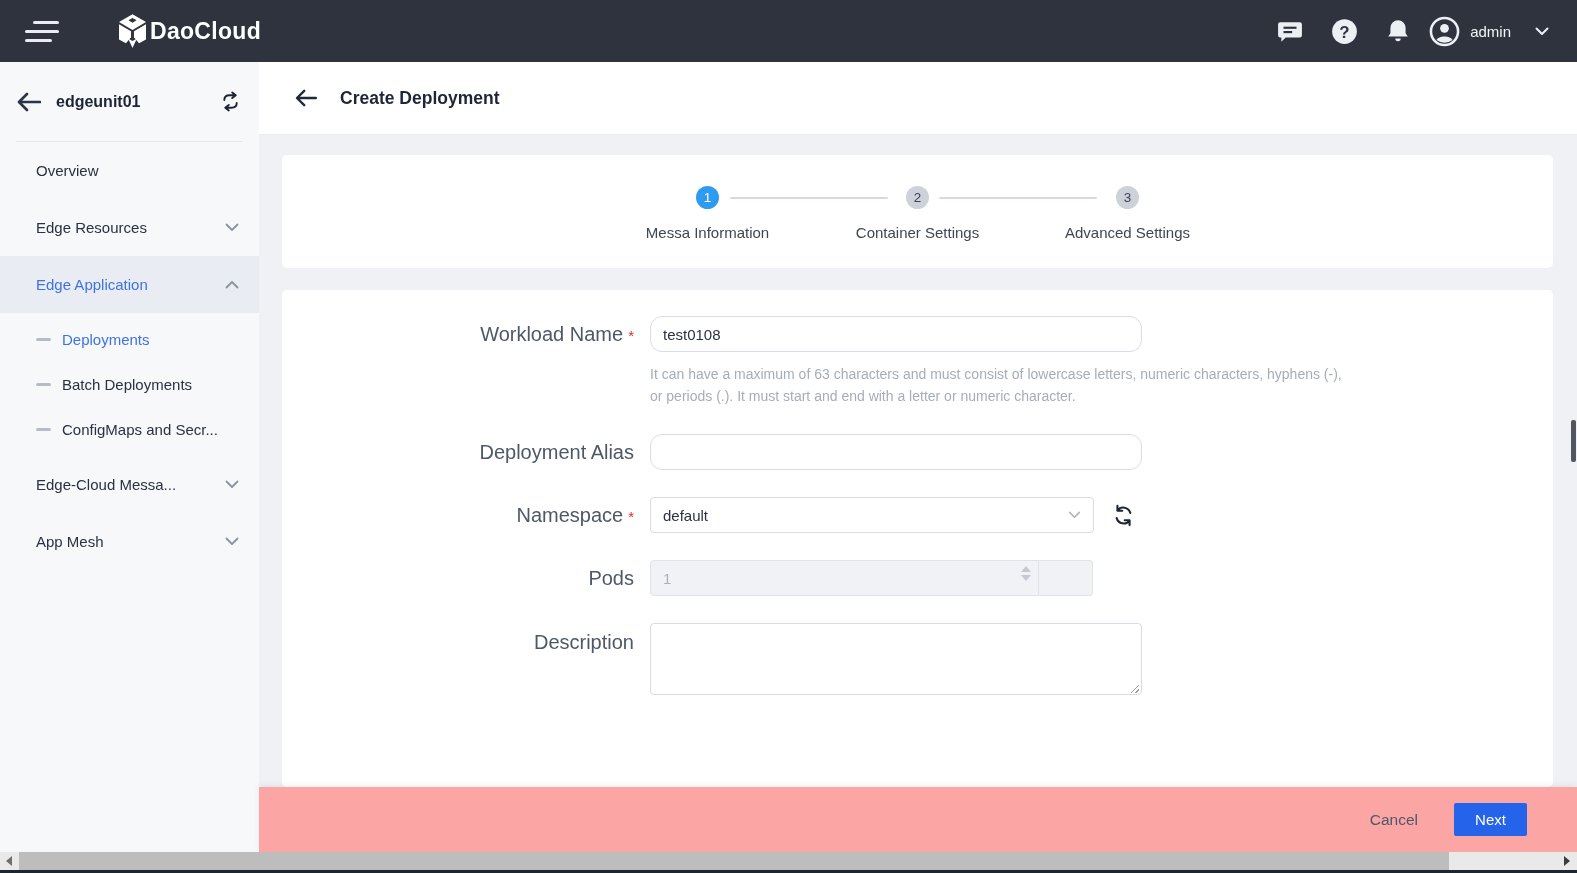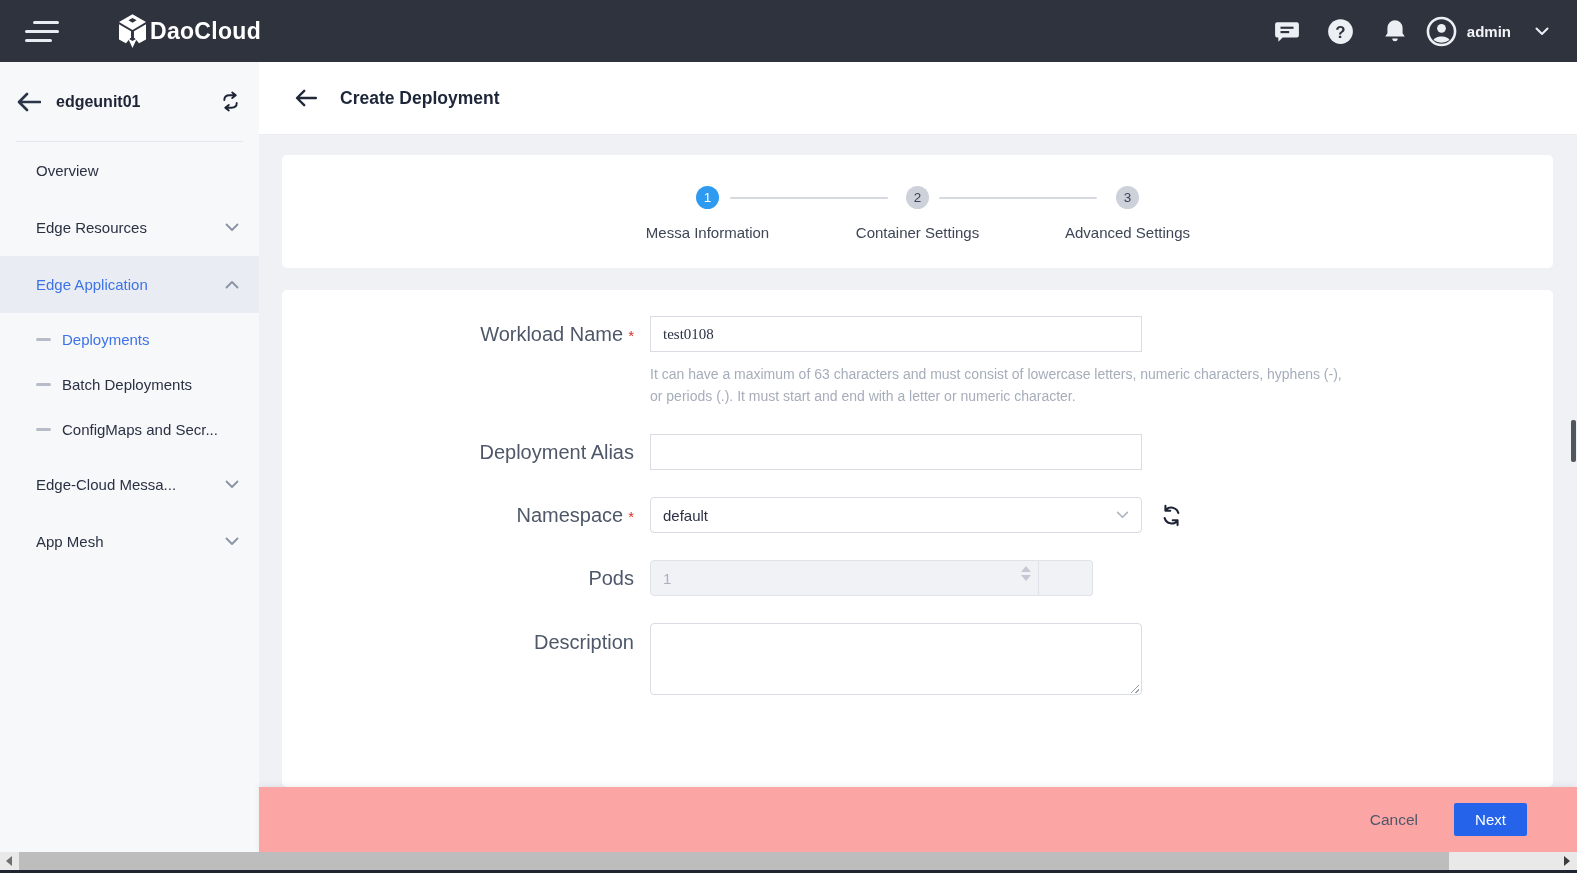--- a/index.html
+++ b/index.html
@@ -13,21 +13,21 @@
   .hamburger { width:34px; height:21px; margin-left:25px; cursor:pointer; position:relative; }
   .hamburger span { position:absolute; height:3px; background:#e9ecf2; border-radius:1.5px; }
   .hamburger span:nth-child(1){ top:0; right:0; width:26px; }
   .hamburger span:nth-child(2){ top:9px; left:0; width:34px; }
   .hamburger span:nth-child(3){ top:18px; left:0; width:27px; }
   .brand { display:flex; align-items:center; margin-left:56px; }
   .brand-name { color:#fff; font-size:23px; font-weight:bold; letter-spacing:.3px; }
   .topbar-right { margin-left:auto; display:flex; align-items:center; gap:0; padding-right:28px; }
   .tb-icon { width:54px; height:40px; display:flex; align-items:center; justify-content:center; cursor:pointer; }
   .tb-user { display:flex; align-items:center; gap:10px; margin-left:4px; cursor:pointer; }
-  .tb-username { color:#f2f4f8; font-size:15px; font-weight:700; }
+  .tb-username { color:#f2f4f8; font-size:15px; font-weight:400; }
   .tb-caret { margin-left:14px; }
 
   
   .body-wrap { position:absolute; top:62px; left:0; width:1577px; height:790px; display:flex; }
 
   
   .sidebar { width:259px; height:100%; background:#f7f8fa; flex:none; }
   .sb-head { height:79px; display:flex; align-items:center; padding:0 16px; }
   .sb-back { width:26px; height:26px; display:flex; align-items:center; justify-content:center; cursor:pointer; }
   .sb-cluster { font-size:16px; font-weight:bold; color:#1d2435; margin-left:14px; }
@@ -63,24 +63,24 @@
   .step-line { position:absolute; top:42px; height:2px; width:158px; background:#d6dae0; border-radius:1px; }
   .step-line.l1 { left:127px; }
   .step-line.l2 { left:336px; }
 
   .card-form { margin-top:22px; height:497px; padding-top:26px; }
   .form-row { display:flex; margin-bottom:27px; }
   .label-col { width:368px; flex:none; display:flex; justify-content:flex-end; align-items:center;
                padding-right:16px; height:36px; gap:5px; }
   .f-label { font-size:20px; color:#4e5869; white-space:nowrap; }
   .f-req { color:#d93026; font-size:15px; margin-top:3px; }
-  .f-input { width:492px; height:36px; border:1px solid #d9dce3; border-radius:0; background:#fff;
-             font-size:15px; color:#2b3244; padding:0 12px; outline:none; font-family:Liberation Serif, serif; }
+  .f-input { width:492px; height:36px; border:1px solid #d9dce3; border-radius:12px; background:#fff;
+             font-size:15px; color:#2b3244; padding:0 12px; outline:none; font-family:Liberation Sans, sans-serif; }
   .hint { margin-left:368px; margin-top:11px; font-size:14px; line-height:22px; color:#a6adba; }
-  .select-box { width:492px; height:36px; border:1px solid #d9dce3; border-radius:4px; background:#fff;
+  .select-box { width:444px; height:36px; border:1px solid #d9dce3; border-radius:4px; background:#fff;
                 display:flex; align-items:center; padding:0 12px; cursor:pointer; }
   .select-value { font-size:15px; color:#2b3244; }
   .select-box .chev { margin-left:auto; }
   .icon-refresh-ns { margin-left:18px; align-self:center; cursor:pointer; display:flex; }
   .pods-group { display:flex; width:443px; }
   .pods-input-wrap { position:relative; width:389px; }
   .pods-input { width:100%; height:36px; background:#f1f2f6; border:1px solid #dfe2e8; border-radius:4px 0 0 4px;
                 font-size:15px; color:#aab0bc; padding:0 12px; outline:none; }
   .spinner { position:absolute; right:8px; top:6px; display:flex; flex-direction:column; gap:3px; }
   .spin-btn { width:0; height:0; border-left:5px solid transparent; border-right:5px solid transparent; cursor:default; }

